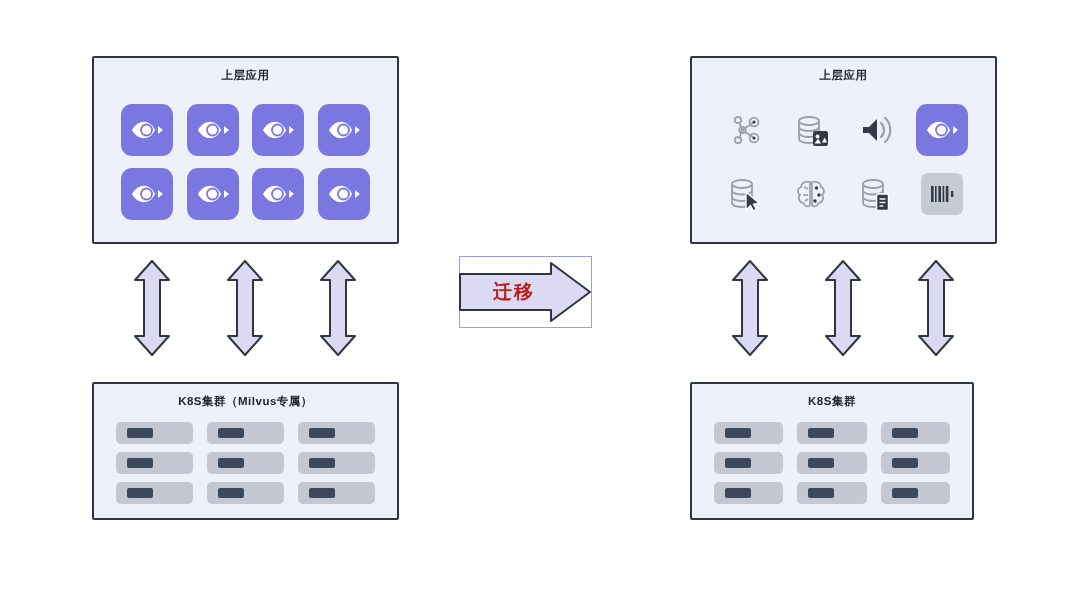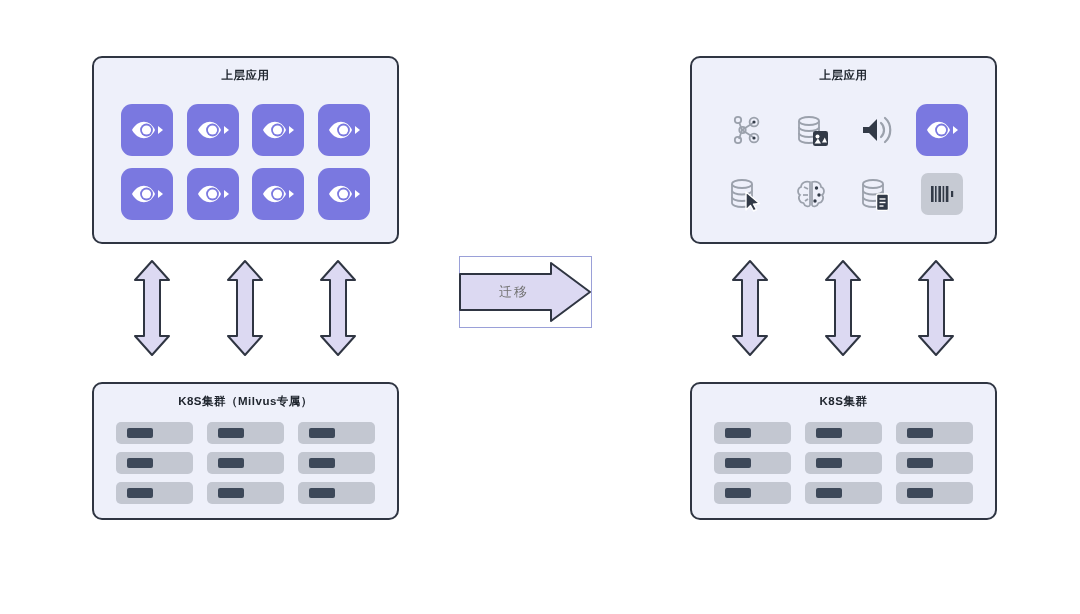--- a/index.html
+++ b/index.html
@@ -17,41 +17,41 @@
   .stage {
     position: absolute;
     inset: 0;
   }
 
   
   .panel {
     position: absolute;
     background: #eef0fa;
     border: 2px solid #2f3542;
-    border-radius: 10px;
+    border-radius: 2px;
     box-sizing: border-box;
   }
   .panel-title {
     position: absolute;
     top: 10px;
     left: 0;
     right: 0;
     text-align: center;
     font-size: 11.5px;
     font-weight: bold;
     color: #20262f;
     letter-spacing: .5px;
     white-space: nowrap;
   }
 
   
   #panel-apps-left  { left: 92px;  top: 56px;  width: 307px; height: 188px; }
   #panel-apps-right { left: 690px; top: 56px;  width: 307px; height: 188px; }
   #panel-k8s-left   { left: 92px;  top: 382px; width: 307px; height: 138px; padding-left: 32px; }
-  #panel-k8s-right  { left: 690px; top: 382px; width: 307px; height: 138px; }
+  #panel-k8s-right  { left: 690px; top: 382px; width: 284px; height: 138px; }
 
   
   .icon-grid {
     position: absolute;
     left: 20px;
     right: 20px;
     top: 46px;
     display: grid;
     grid-template-columns: repeat(4, 1fr);
     grid-template-rows: repeat(2, 52px);
@@ -133,23 +133,23 @@
   }
   #migration-label {
     position: absolute;
     left: 459px;
     top: 262px;
     width: 110px;
     height: 60px;
     display: flex;
     align-items: center;
     justify-content: center;
-    font-size: 13px;
-    font-weight: normal;
-    color: #737373;
+    font-size: 19px;
+    font-weight: bold;
+    color: #b91c1c;
     letter-spacing: 2px;
     pointer-events: none;
   }
 </style>
 </head>
 <body>
 
 <div class="stage">
 
   <div class="panel" id="panel-apps-left">

